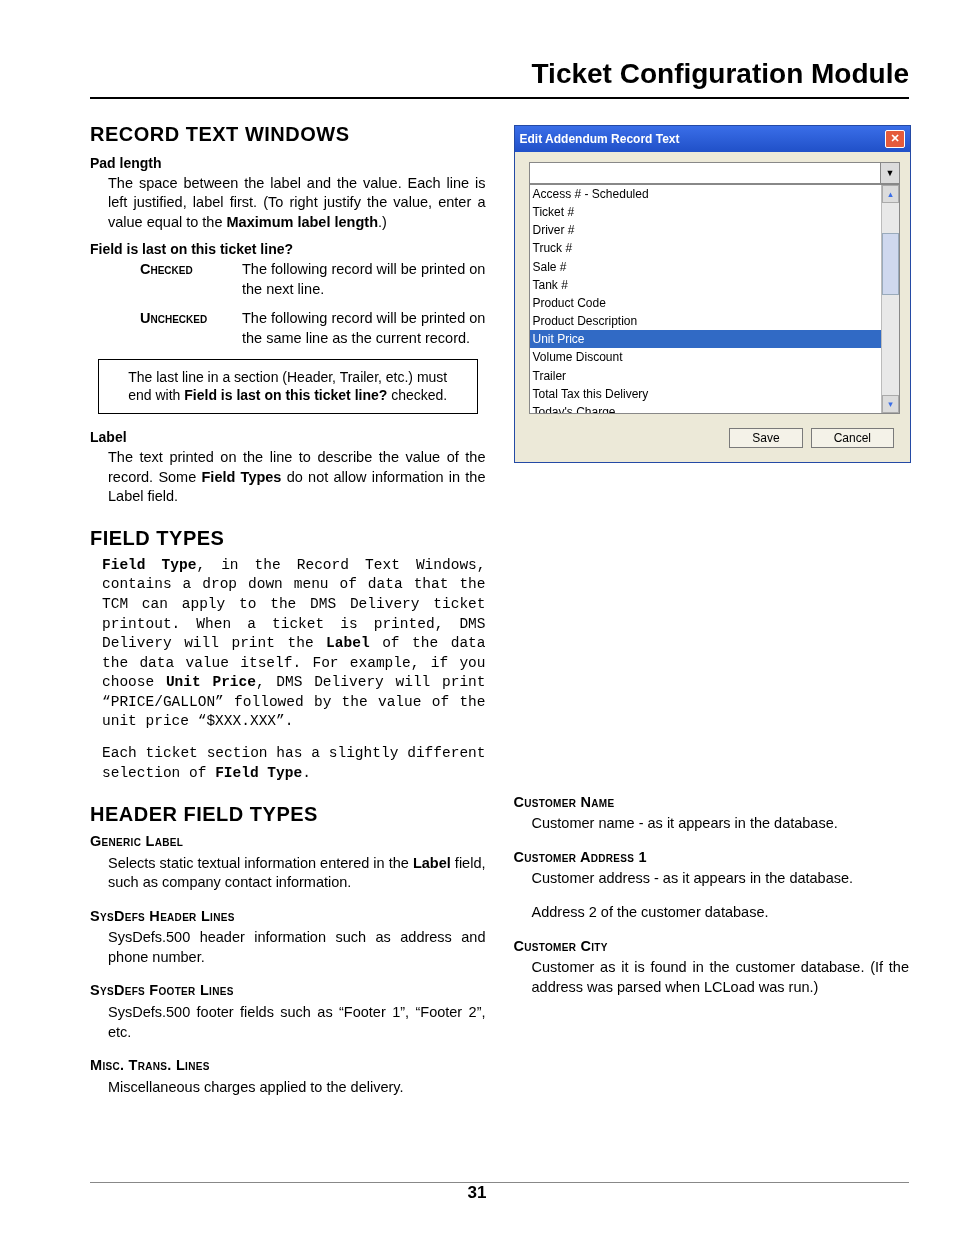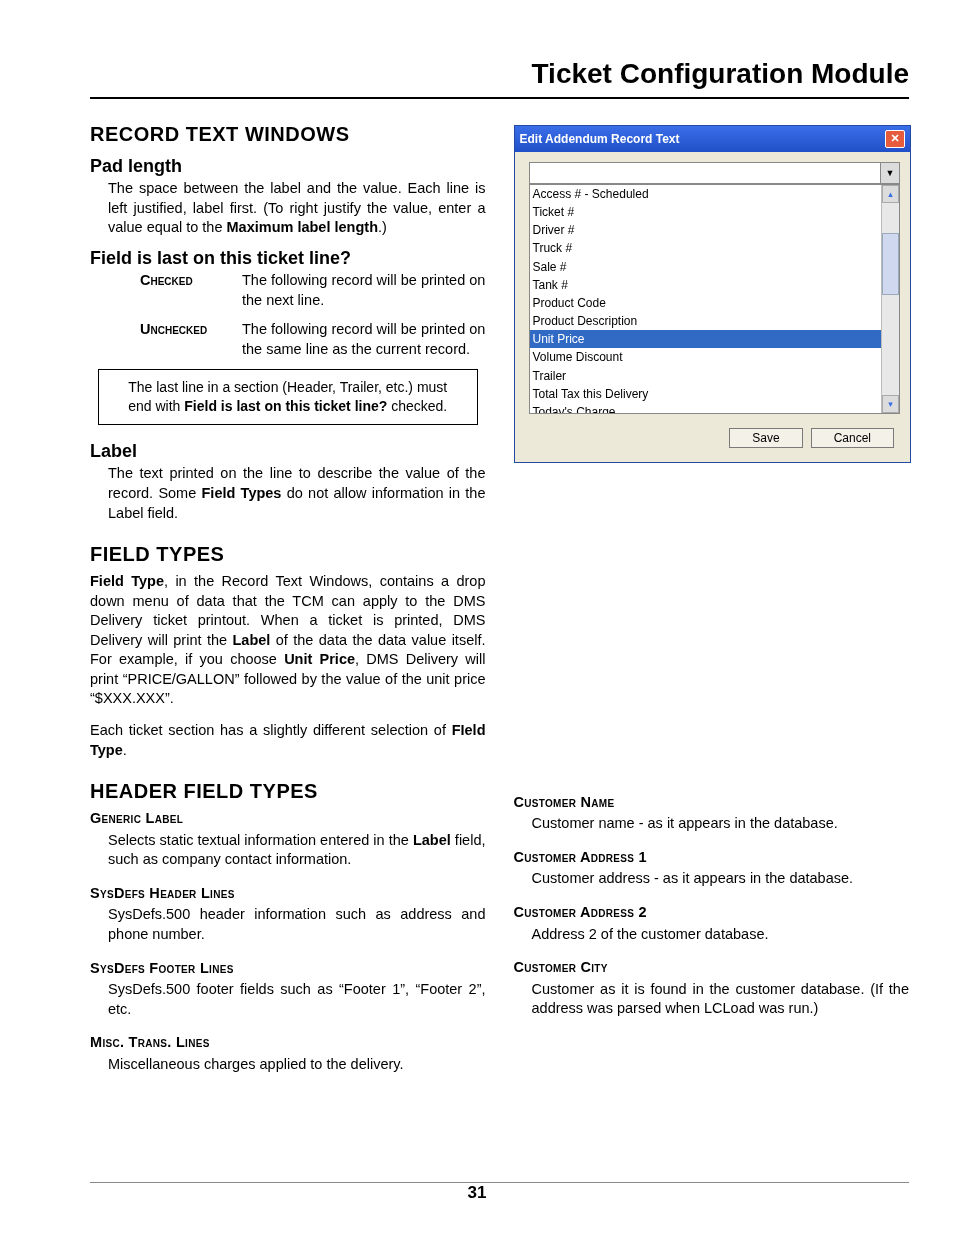--- a/index.html
+++ b/index.html
@@ -2,23 +2,23 @@
 <html><head>
 <meta charset="utf-8">
 <style>
 html,body{margin:0;padding:0;background:#fff;}
 body{font-family:Arial,Helvetica,sans-serif;color:#000;font-size:14.5px;line-height:1.35;}
 .page{width:954px;margin:0 auto;position:relative;min-height:1235px;box-sizing:border-box;padding:55px 45px 40px 90px;}
 .running-title{font-family:Arial,Helvetica,sans-serif;font-size:28px;font-weight:bold;text-align:right;border-bottom:2px solid #000;padding-bottom:4px;margin-bottom:22px;}
 .cols{display:flex;column-gap:28px;}
 .col{flex:1 1 0;min-width:0;}
 h2.sec{font-family:Arial,Helvetica,sans-serif;font-size:20px;font-weight:bold;margin:0 0 4px 0;letter-spacing:.5px;}
-h3.sub{font-family:Arial,Helvetica,sans-serif;font-size:18px;font-weight:bold;margin:6px 0 1px 0;}
+h3.sub{font-family:Arial,Helvetica,sans-serif;font-size:14px;font-weight:bold;margin:6px 0 1px 0;}
 .body{margin:0 0 8px 18px;text-align:justify;}
-.body2{margin:0 0 12px 0;text-align:justify;}
+.body2{margin:0 0 12px 12px;text-align:justify;font-family:Liberation Mono, monospace;}
 .sc{font-variant-caps:small-caps;font-weight:bold;letter-spacing:.3px;}
 .items{margin:1px 0 10px 18px;}
 .item-row{display:flex;margin-bottom:10px;margin-left:32px;}
 .item-key{flex:0 0 102px;font-variant-caps:small-caps;font-weight:bold;}
 .item-val{flex:1;}
 .notebox{border:1px solid #000;margin:4px 8px 14px 8px;padding:8px 26px;text-align:center;font-size:14px;line-height:1.35;}
 .term-block{margin:0 0 14px 0;}
 .term-head{margin:0;}
 .term-body{margin:2px 0 0 18px;text-align:justify;}
 .page-num{position:absolute;bottom:30px;left:0;right:0;text-align:center;font-weight:bold;font-size:17px;}
@@ -174,21 +174,20 @@
         <div class="term-head"><span class="sc">Customer Name</span></div>
         <div class="term-body">Customer name - as it appears in the database.</div>
       </div>
 
       <div class="term-block">
         <div class="term-head"><span class="sc">Customer Address 1</span></div>
         <div class="term-body">Customer address - as it appears in the database.</div>
       </div>
 
       <div class="term-block">
-        <div class="term-head"><span class="sc">Customer Address 2</span></div>
         <div class="term-body">Address 2 of the customer database.</div>
       </div>
 
       <div class="term-block">
         <div class="term-head"><span class="sc">Customer City</span></div>
         <div class="term-body">Customer as it is found in the customer database. (If the address was parsed when LCLoad was run.)</div>
       </div>
 
     </div>
   </div>

